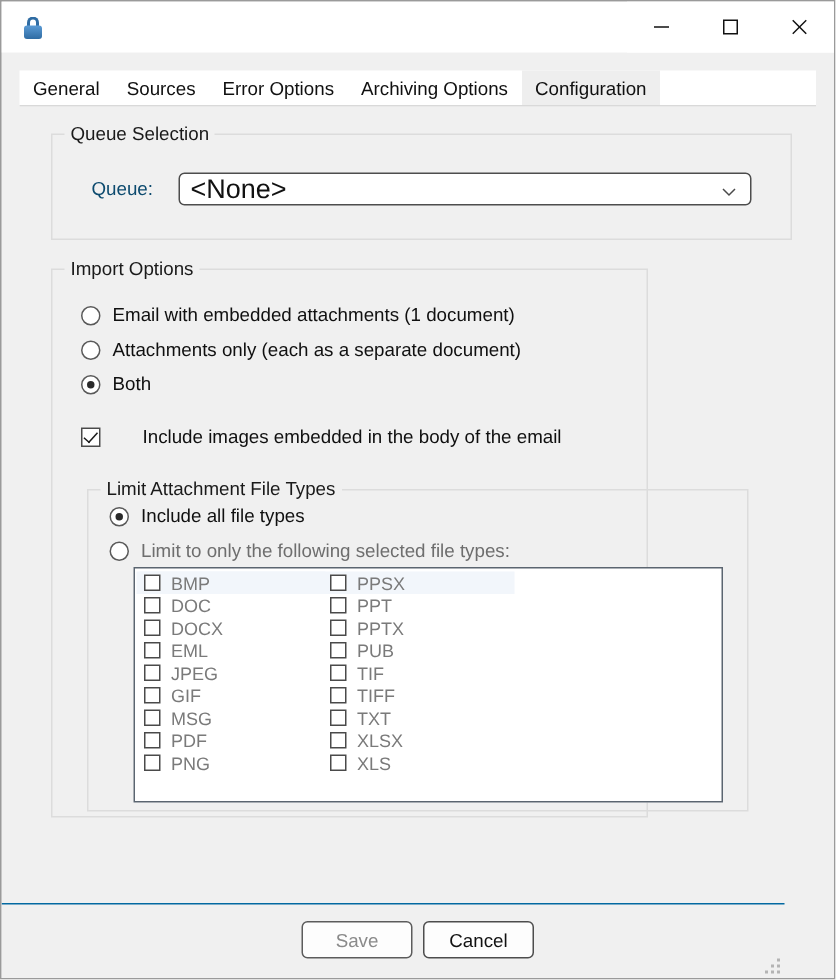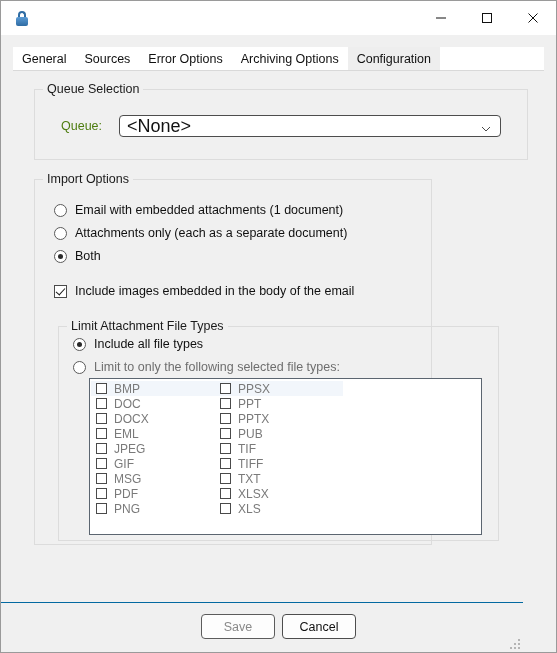--- a/index.html
+++ b/index.html
@@ -119,21 +119,21 @@
 
   #group-queue { left: 33px; top: 88px; width: 494px; height: 71px; }
   #group-import { left: 33px; top: 178px; width: 398px; height: 366px; }
   #group-limit  { left: 57px; top: 325px; width: 441px; height: 215px; }
 
   
   .queue-label {
     position: absolute;
     left: 60px; top: 118px;
     font-size: 12.5px;
-    color: #4d7c0f;
+    color: #0c4a6e;
   }
   .combobox {
     position: absolute;
     left: 118px; top: 114px;
     width: 382px; height: 22px;
     background: #ffffff;
     border: 1px solid #4d4d4d;
     border-radius: 4px;
     box-sizing: border-box;
     display: flex;
@@ -194,21 +194,21 @@
   .opt-label {
     margin-left: 8px;
     font-size: 12.5px;
     color: #101010;
   }
   .opt-label.dim { color: #6e6e6e; }
 
   #opt-email   { left: 53px; top: 202px; }
   #opt-attach  { left: 53px; top: 225px; }
   #opt-both    { left: 53px; top: 248px; }
-  #opt-images  { left: 53px; top: 283px; }
+  #opt-images  { left: 53px; top: 283px; gap: 20px; }
   #opt-all     { left: 72px; top: 336px; }
   #opt-limitto { left: 72px; top: 359px; }
 
   
   .listbox {
     position: absolute;
     left: 88px; top: 377px;
     width: 393px; height: 157px;
     background: #ffffff;
     border: 1px solid #5b6570;

